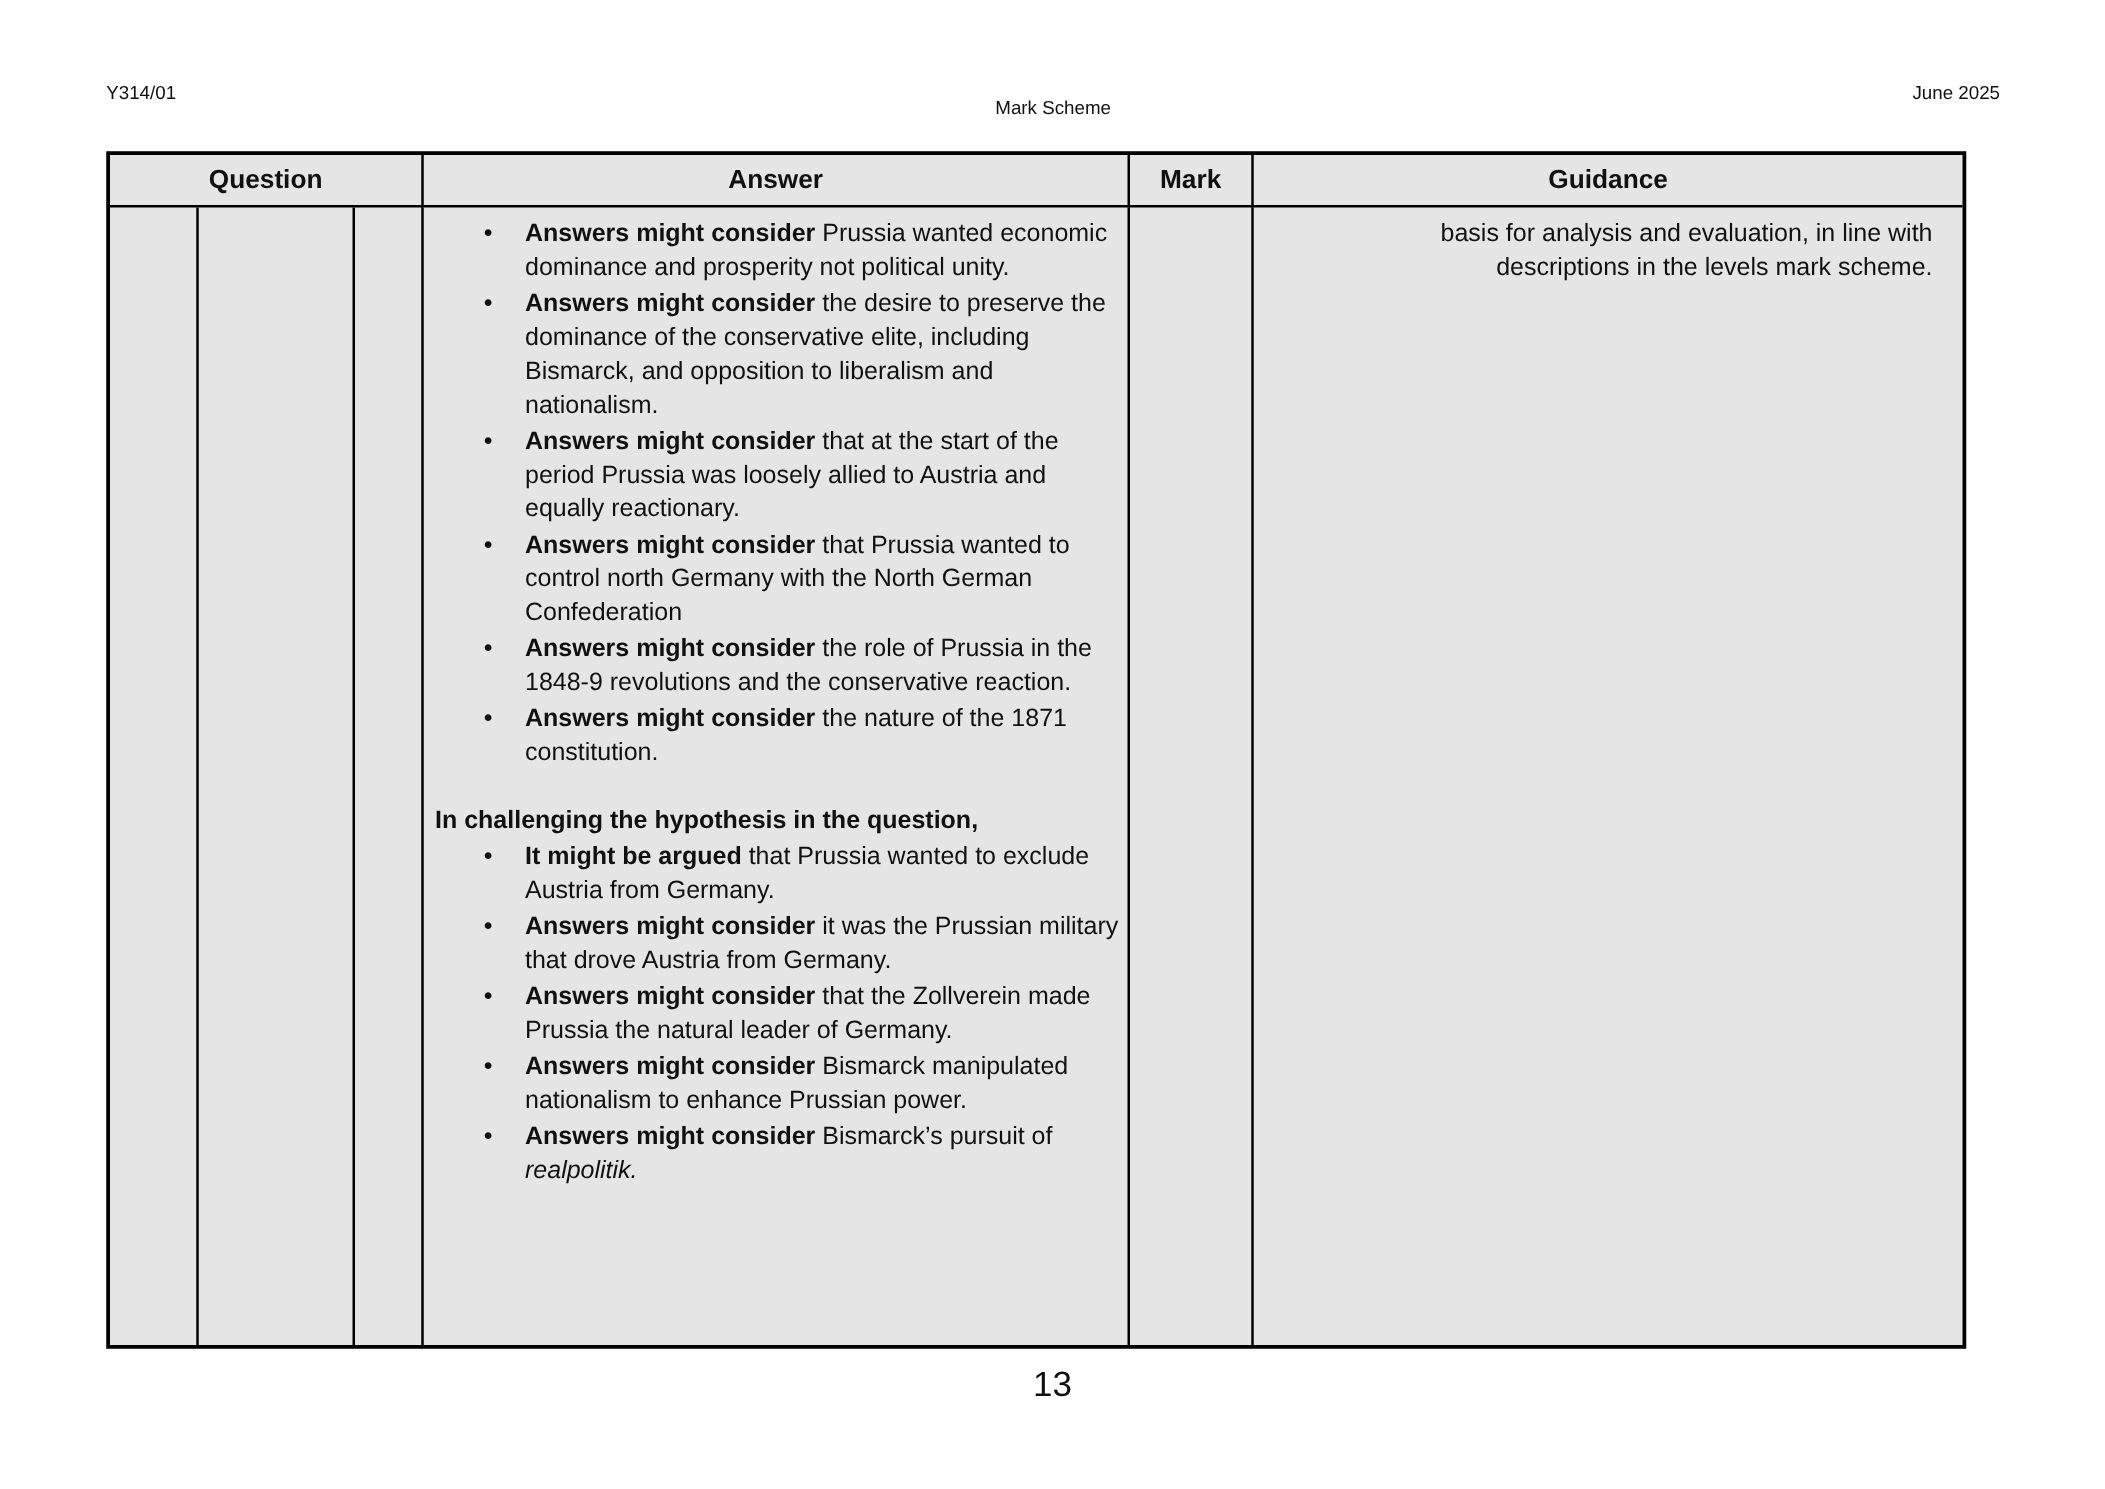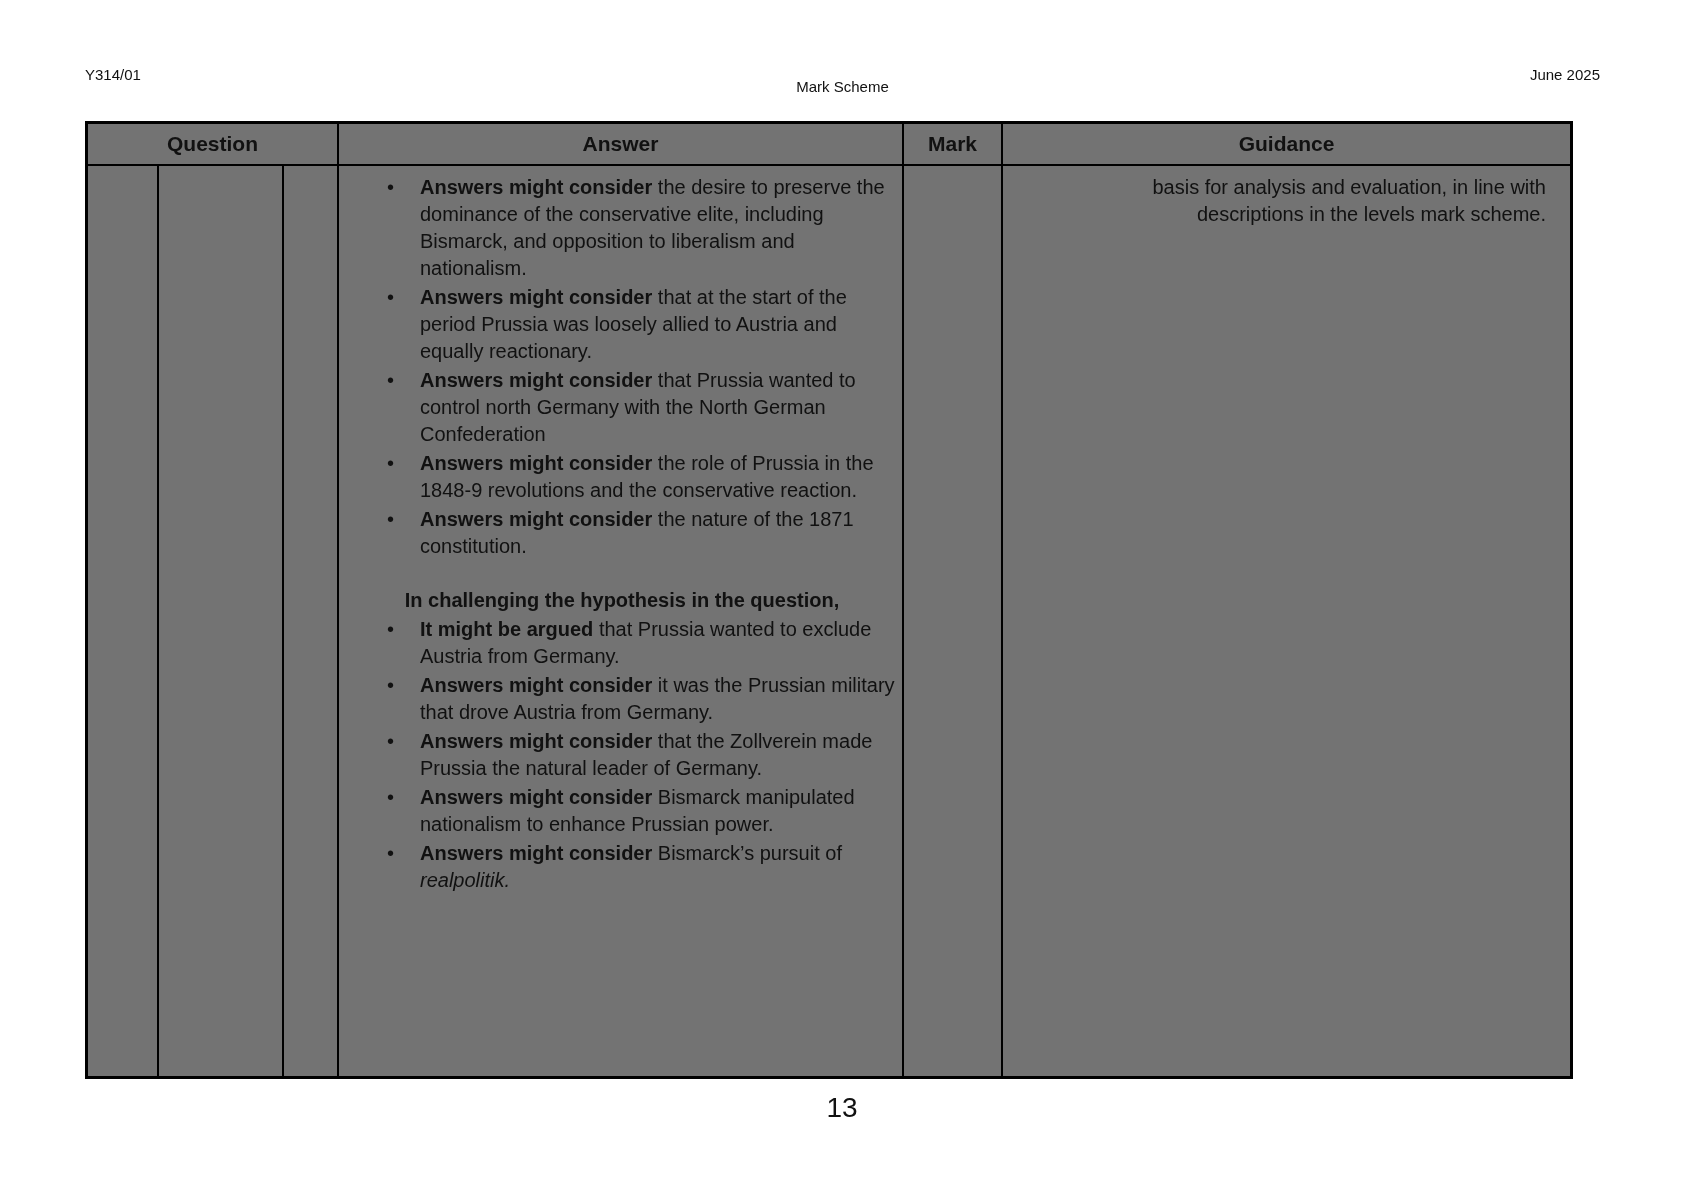--- a/index.html
+++ b/index.html
@@ -23,21 +23,21 @@
   .pg-header .right  { position: absolute; right: 0; top: 0; }
   
   .mktable {
     position: absolute;
     top: 121px; left: 85px;
     width: 1488px; height: 958px;
     border: 3px solid #000;
     display: grid;
     grid-template-columns: 71px 125px 55px 565px 99px 1fr;
     grid-template-rows: 42px 1fr;
-    background: #737373;
+    background: #e5e5e5;
   }
   .cell { border-right: 2px solid #000; }
   .cell.last { border-right: none; }
   .hcell {
     border-bottom: 2px solid #000;
     display: flex; align-items: center; justify-content: center;
     font-weight: bold; font-size: 21px;
   }
   .hcell.qspan { grid-column: 1 / span 3; }
   
@@ -57,21 +57,20 @@
     content: "\2022";
     position: absolute;
     left: 48px; top: 0;
     font-size: 20px;
   }
   .challenge-heading {
     font-weight: bold;
     padding-left: 9px;
     margin-top: 27px;
     margin-bottom: 2px;
-    text-align: center;
   }
   
   .guidance-cell {
     font-size: 20px;
     line-height: 27px;
     padding: 8px 24px 8px 82px;
     text-align: right;
   }
   
   .pg-number {
@@ -98,20 +97,21 @@
   <div class="cell hcell">Answer</div>
   <div class="cell hcell">Mark</div>
   <div class="cell hcell last">Guidance</div>
 
   <div class="cell"></div>
   <div class="cell"></div>
   <div class="cell"></div>
 
   <div class="cell answer-cell">
     <ul id="supporting-bullets">
+        <li><b>Answers might consider</b> Prussia wanted economic dominance and prosperity not political unity.</li>
         <li><b>Answers might consider</b> the desire to preserve the dominance of the conservative elite, including Bismarck, and opposition to liberalism and nationalism.</li>
         <li><b>Answers might consider</b> that at the start of the period Prussia was loosely allied to Austria and equally reactionary.</li>
         <li><b>Answers might consider</b> that Prussia wanted to control north Germany with the North German Confederation</li>
         <li><b>Answers might consider</b> the role of Prussia in the 1848-9 revolutions and the conservative reaction.</li>
         <li><b>Answers might consider</b> the nature of the 1871 constitution.</li>
       </ul>
     <div class="challenge-heading">In challenging the hypothesis in the question,</div>
     <ul id="challenging-bullets">
         <li><b>It might be argued</b> that Prussia wanted to exclude Austria from Germany.</li>
         <li><b>Answers might consider</b> it was the Prussian military that drove Austria from Germany.</li>

